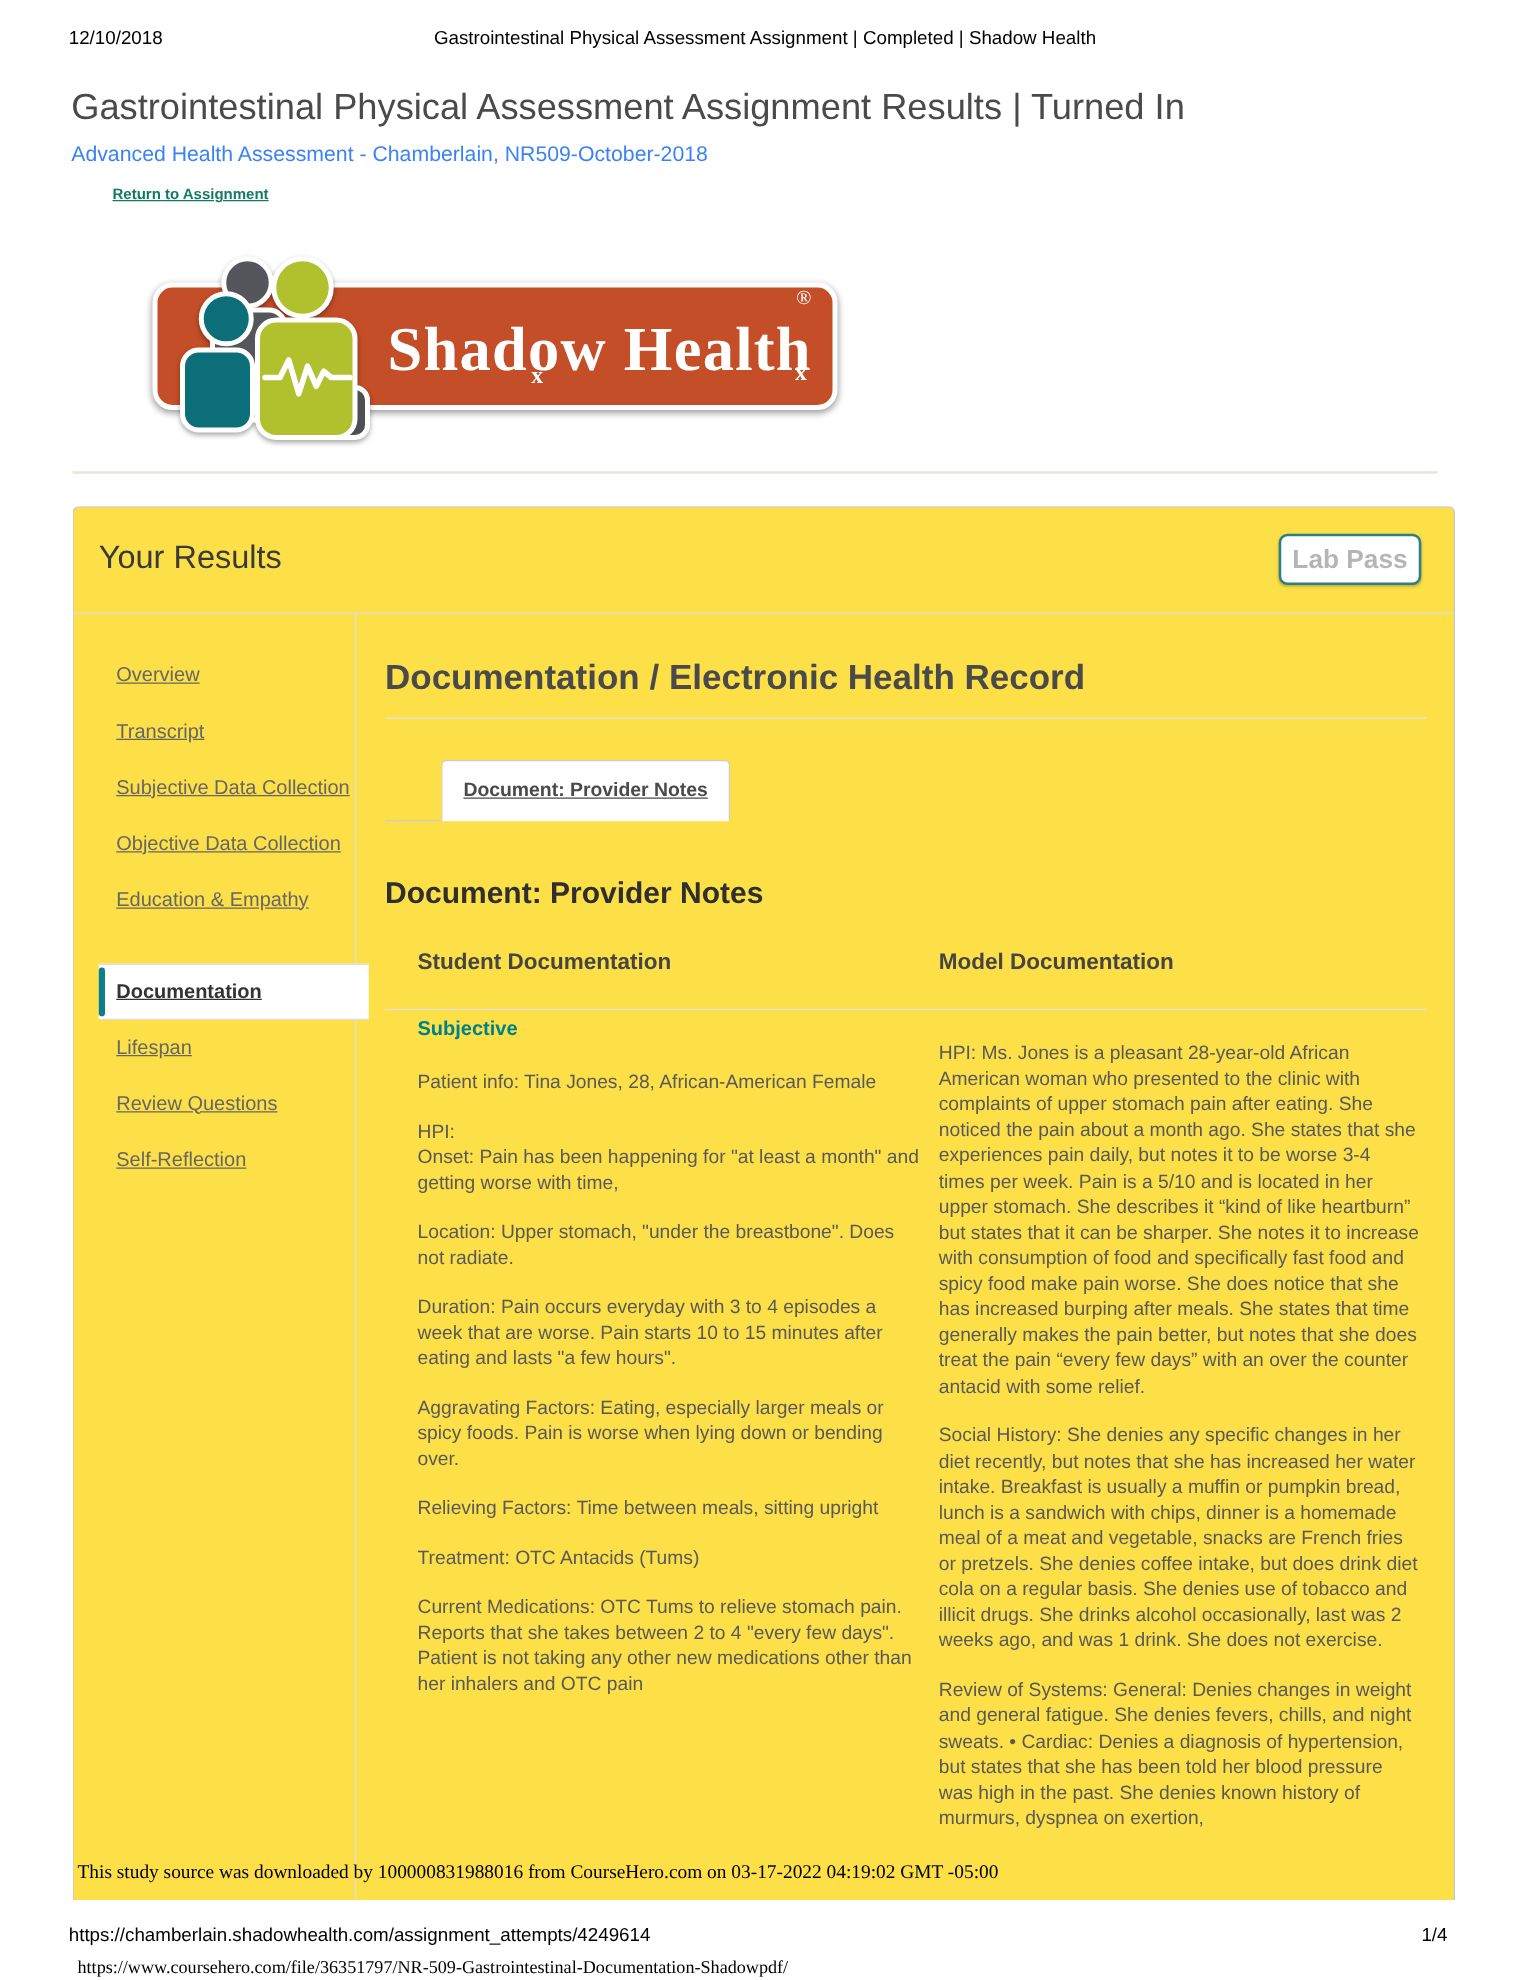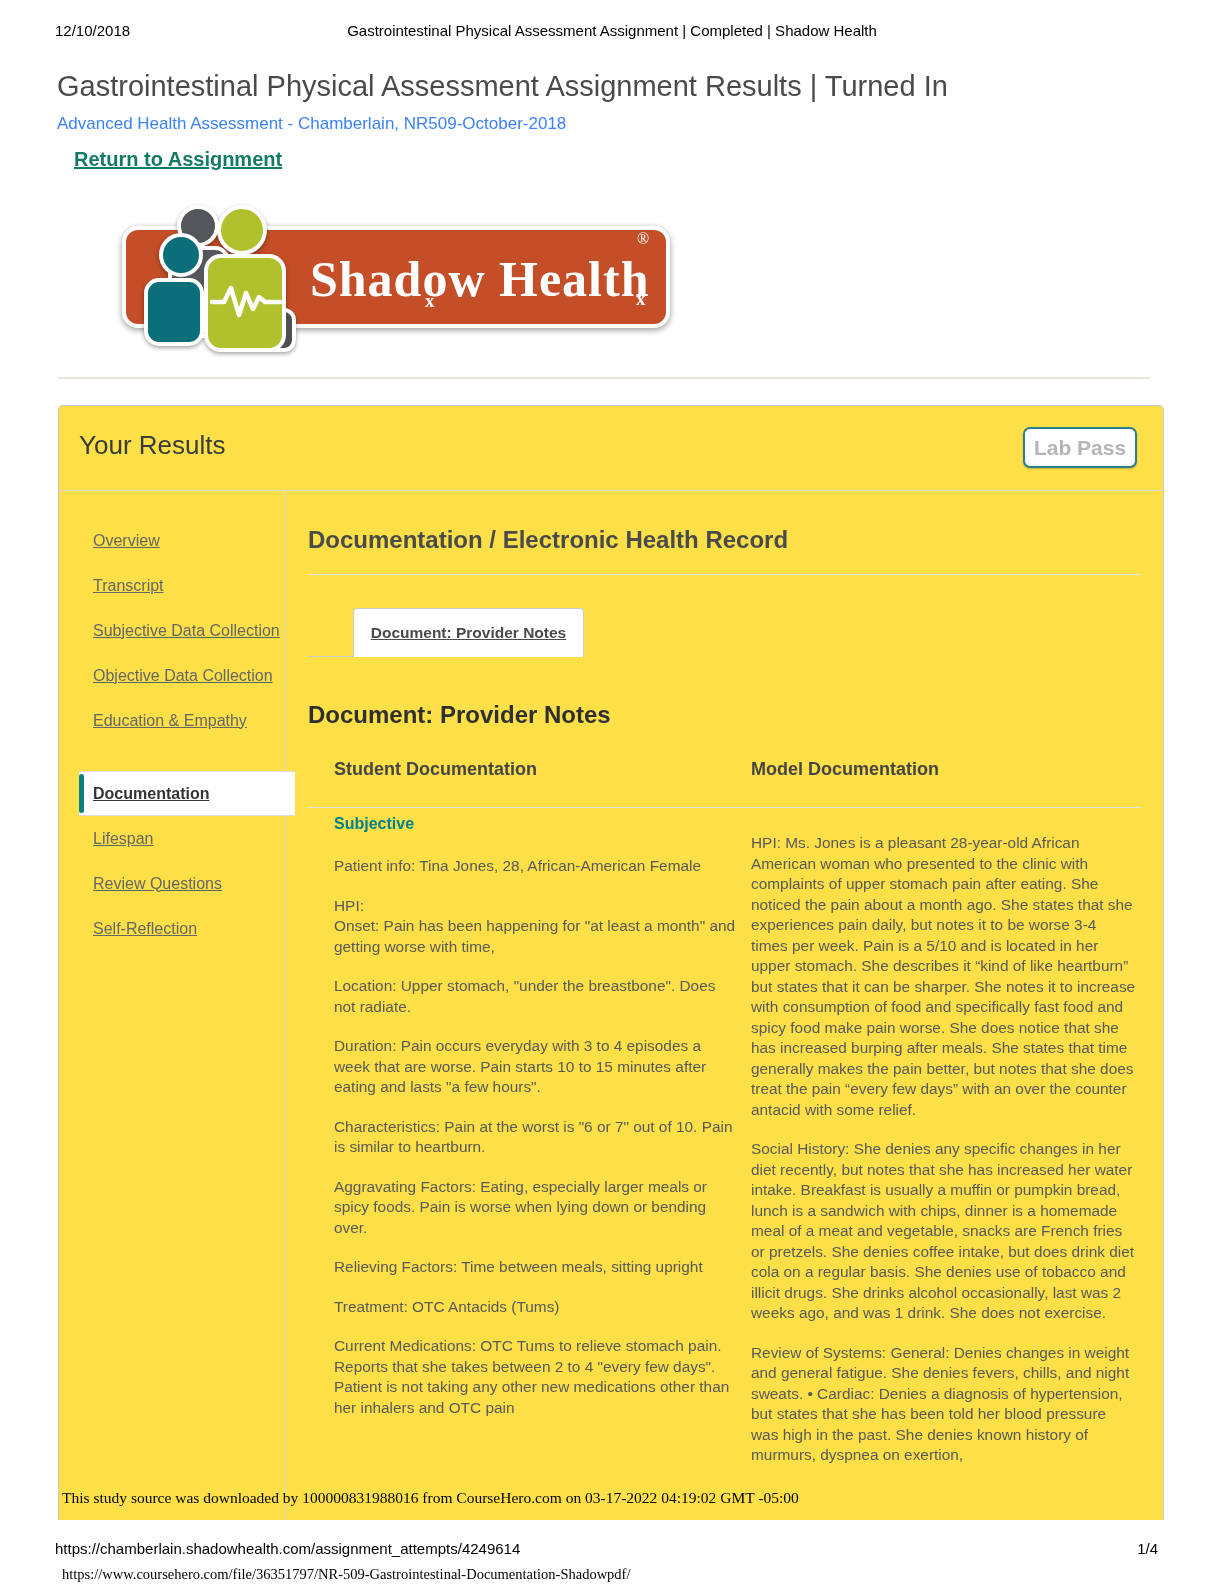--- a/index.html
+++ b/index.html
@@ -7,21 +7,21 @@
   .page { position:relative; width:1224px; height:1584px; background:#fff;
           font-family:"Liberation Sans", sans-serif; overflow:hidden; }
 
   
   .print-date  { position:absolute; left:55px; top:22px; font-size:15px; color:#000; }
   .print-title { position:absolute; left:0; right:0; top:22px; text-align:center; font-size:15px; color:#000; }
 
   
   .h1 { position:absolute; left:57px; top:70px; font-size:29px; font-weight:400; color:#4a4a4a; }
   .subtitle { position:absolute; left:57px; top:114px; font-size:17px; color:#3b82f6; }
-  .return-link { position:absolute; left:74px; top:148px; font-size:20px; font-weight:700;
+  .return-link { position:absolute; left:90px; top:148px; font-size:12px; font-weight:700;
                  color:#137a65; text-decoration:underline; cursor:pointer; }
 
   
   .logo { position:absolute; left:122px; top:198px; width:556px; height:144px; }
   .logo-rect { position:absolute; left:0; top:28px; width:548px; height:102px; background:#c44e27;
                border:4px solid #fff; border-radius:16px; box-shadow:0 2px 6px rgba(0,0,0,.4); }
   .logo-figs { position:absolute; left:10px; top:0; filter:drop-shadow(0 2px 2px rgba(0,0,0,.35)); }
   .logo-text { position:absolute; left:188px; top:52px; font-family:"Liberation Serif", serif;
                font-size:50px; font-weight:600; color:#fff; letter-spacing:1px; white-space:nowrap; }
   .logo-x1 { position:absolute; left:303px; top:92px; font-family:"Liberation Serif", serif;
@@ -49,21 +49,21 @@
   .sidebar { position:absolute; left:20px; top:112px; width:216px; z-index:2; }
   .side-item { display:flex; align-items:center; height:45px; padding-left:14px;
                font-size:16px; color:#666; cursor:pointer; position:relative; }
   .side-item span { text-decoration:underline; }
   .side-item.active { background:#fff; border-top:1px solid #ddd; border-bottom:1px solid #ddd;
                       color:#333; font-weight:700;margin-top:28px; }
   .side-item.active::before { content:""; position:absolute; left:0; top:2px; bottom:2px; width:5px;
                               background:#0e7f86; border-radius:3px; }
 
   
-  .main-h2 { position:absolute; left:249px; top:120px; font-size:24px; font-weight:700; color:#4a4a4a; }
+  .main-h2 { position:absolute; left:249px; top:120px; font-size:28px; font-weight:700; color:#4a4a4a; }
   .main-hr1 { position:absolute; left:249px; top:168px; width:833px; height:1px; background:#e4e4e4; }
   .tab-line-left { position:absolute; left:249px; top:250px; width:45px; height:1px; background:#ccc; }
   .tab { position:absolute; left:294px; top:202px; width:231px; height:49px;
          border:1px solid #ccc; border-bottom:none; border-radius:4px 4px 0 0; background:#fff;
          display:flex; align-items:center; justify-content:center; }
   .tab a { font-size:15.5px; font-weight:700; color:#4a4a4a; text-decoration:underline; cursor:pointer; }
   .doc-h2 { position:absolute; left:249px; top:295px; font-size:24px; font-weight:700; color:#2f2f2f; }
   .col-head-student { position:absolute; left:275px; top:353px; font-size:18px; font-weight:700; color:#454545; }
   .col-head-model   { position:absolute; left:692px; top:353px; font-size:18px; font-weight:700; color:#454545; }
   .main-hr2 { position:absolute; left:249px; top:401px; width:833px; height:1px; background:#e0e0e0; }
@@ -168,21 +168,20 @@
     <div class="main-hr2"></div>
 
     <div class="col-student">
       <div class="subj-label">Subjective</div>
       <div>
           <p class="doc-p">Patient info: Tina Jones, 28, African-American Female</p>
           <p class="doc-p">HPI:
 Onset: Pain has been happening for "at least a month" and getting worse with time,</p>
           <p class="doc-p">Location: Upper stomach, "under the breastbone". Does not radiate.</p>
           <p class="doc-p">Duration: Pain occurs everyday with 3 to 4 episodes a week that are worse. Pain starts 10 to 15 minutes after eating and lasts "a few hours".</p>
-          <p class="doc-p">Characteristics: Pain at the worst is "6 or 7" out of 10. Pain is similar to heartburn.</p>
           <p class="doc-p">Aggravating Factors: Eating, especially larger meals or spicy foods. Pain is worse when lying down or bending over.</p>
           <p class="doc-p">Relieving Factors: Time between meals, sitting upright</p>
           <p class="doc-p">Treatment: OTC Antacids (Tums)</p>
           <p class="doc-p">Current Medications: OTC Tums to relieve stomach pain. Reports that she takes between 2 to 4 "every few days". Patient is not taking any other new medications other than her inhalers and OTC pain</p>
         </div>
     </div>
 
     <div class="col-model">
       <div>
           <p class="doc-p">HPI: Ms. Jones is a pleasant 28-year-old African American woman who presented to the clinic with complaints of upper stomach pain after eating. She noticed the pain about a month ago. She states that she experiences pain daily, but notes it to be worse 3-4 times per week. Pain is a 5/10 and is located in her upper stomach. She describes it “kind of like heartburn” but states that it can be sharper. She notes it to increase with consumption of food and specifically fast food and spicy food make pain worse. She does notice that she has increased burping after meals. She states that time generally makes the pain better, but notes that she does treat the pain “every few days” with an over the counter antacid with some relief.</p>

